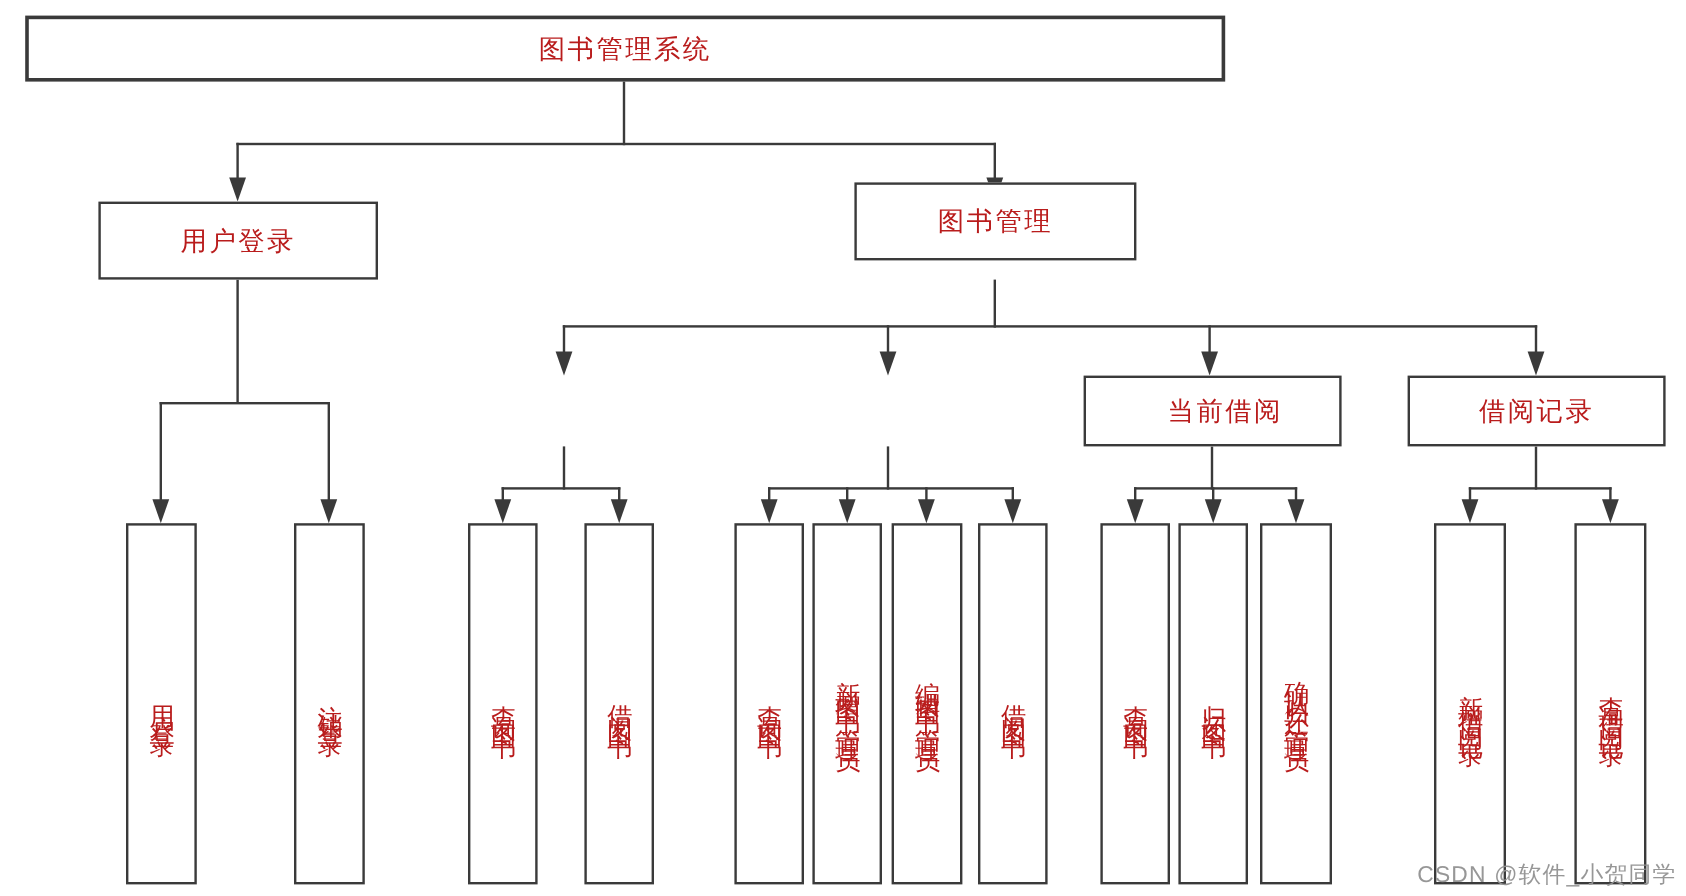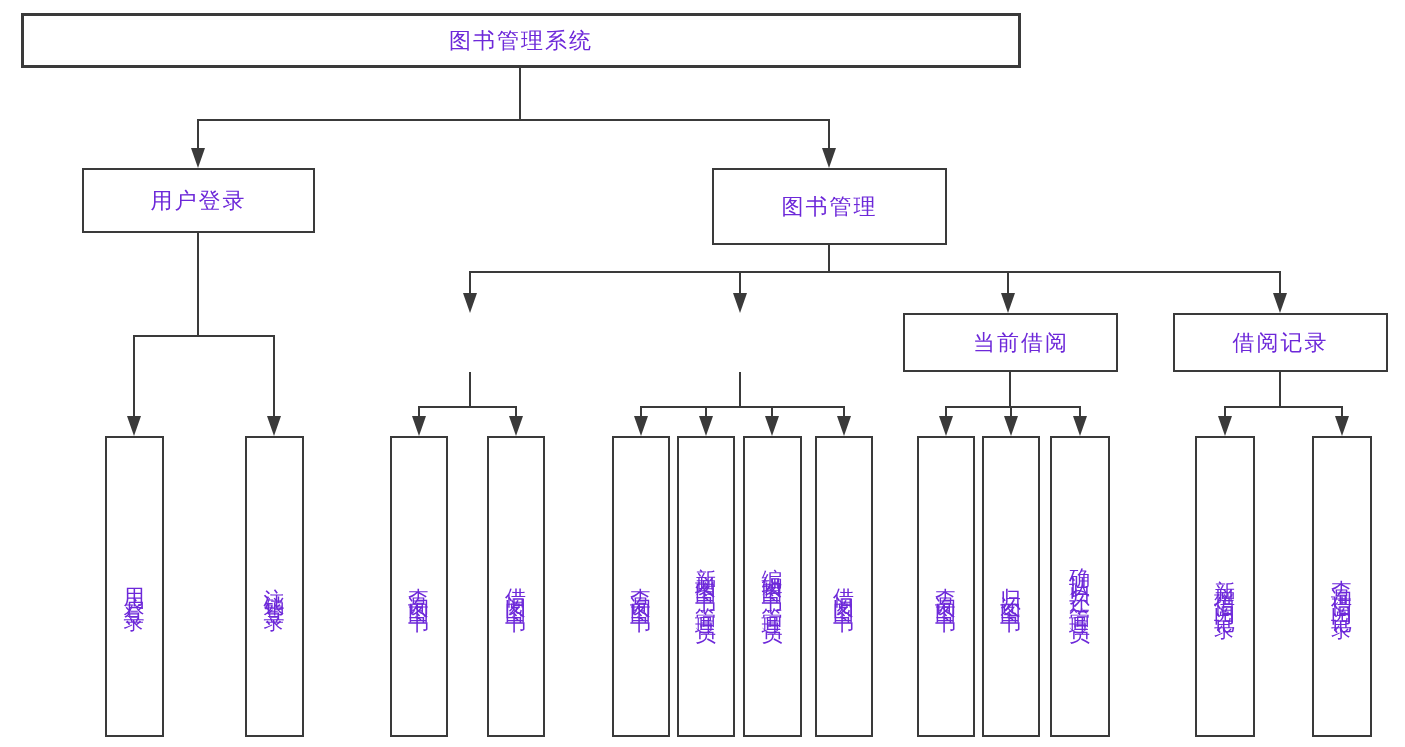--- a/index.html
+++ b/index.html
@@ -15,21 +15,21 @@
   .node {
     position: absolute;
     background: #ffffff;
     border: 2px solid #3a3a3a;
     box-sizing: border-box;
     display: flex;
     align-items: center;
     justify-content: center;
     font-size: 22px;
     letter-spacing: 2px;
-    color: #6d28d9;
+    color: #b91c1c;
     z-index: 2;
   }
   .node.lv1 { border-width: 3px; }
   .vtext {
     writing-mode: vertical-rl;
     text-orientation: mixed;
     font-size: 21px;
     line-height: 1.2;
     letter-spacing: 8px;
   }
@@ -67,21 +67,21 @@
   <div class="vline" style="left:519px; top:66px; height:55px;"></div>
   <div class="hline" style="left:197px; top:119px; width:633px;"></div>
   <div class="vline" style="left:197px; top:119px; height:31px;"></div>
   <div class="arrow" style="left:191px; top:148px;"></div>
   <div class="vline" style="left:828px; top:119px; height:31px;"></div>
   <div class="arrow" style="left:822px; top:148px;"></div>
 
   <div class="node" style="left:82px; top:168px; width:233px; height:65px;">
     <span>用户登录</span>
   </div>
-  <div class="node" style="left:712px; top:168px; width:235px; height:77px;">
+  <div class="node" style="left:712px; top:152px; width:235px; height:65px;">
     <span>图书管理</span>
   </div>
 
   <div class="vline" style="left:197px; top:233px; height:103px;"></div>
   <div class="hline" style="left:133px; top:335px; width:142px;"></div>
   <div class="vline" style="left:133px; top:335px; height:83px;"></div>
   <div class="arrow" style="left:127px; top:416px;"></div>
   <div class="vline" style="left:273px; top:335px; height:83px;"></div>
   <div class="arrow" style="left:267px; top:416px;"></div>
 
@@ -174,14 +174,15 @@
     <span class="vtext">确认归还（管理员）</span>
   </div>
 
   <div class="node leaf" style="left:1195px; top:436px; width:60px; height:301px;">
     <span class="vtext">新增借阅记录</span>
   </div>
   <div class="node leaf" style="left:1312px; top:436px; width:60px; height:301px;">
     <span class="vtext">查询借阅记录</span>
   </div>
 
+  <div class="watermark">CSDN @软件_小贺同学</div>
 
 </div>
 
 </body></html>

